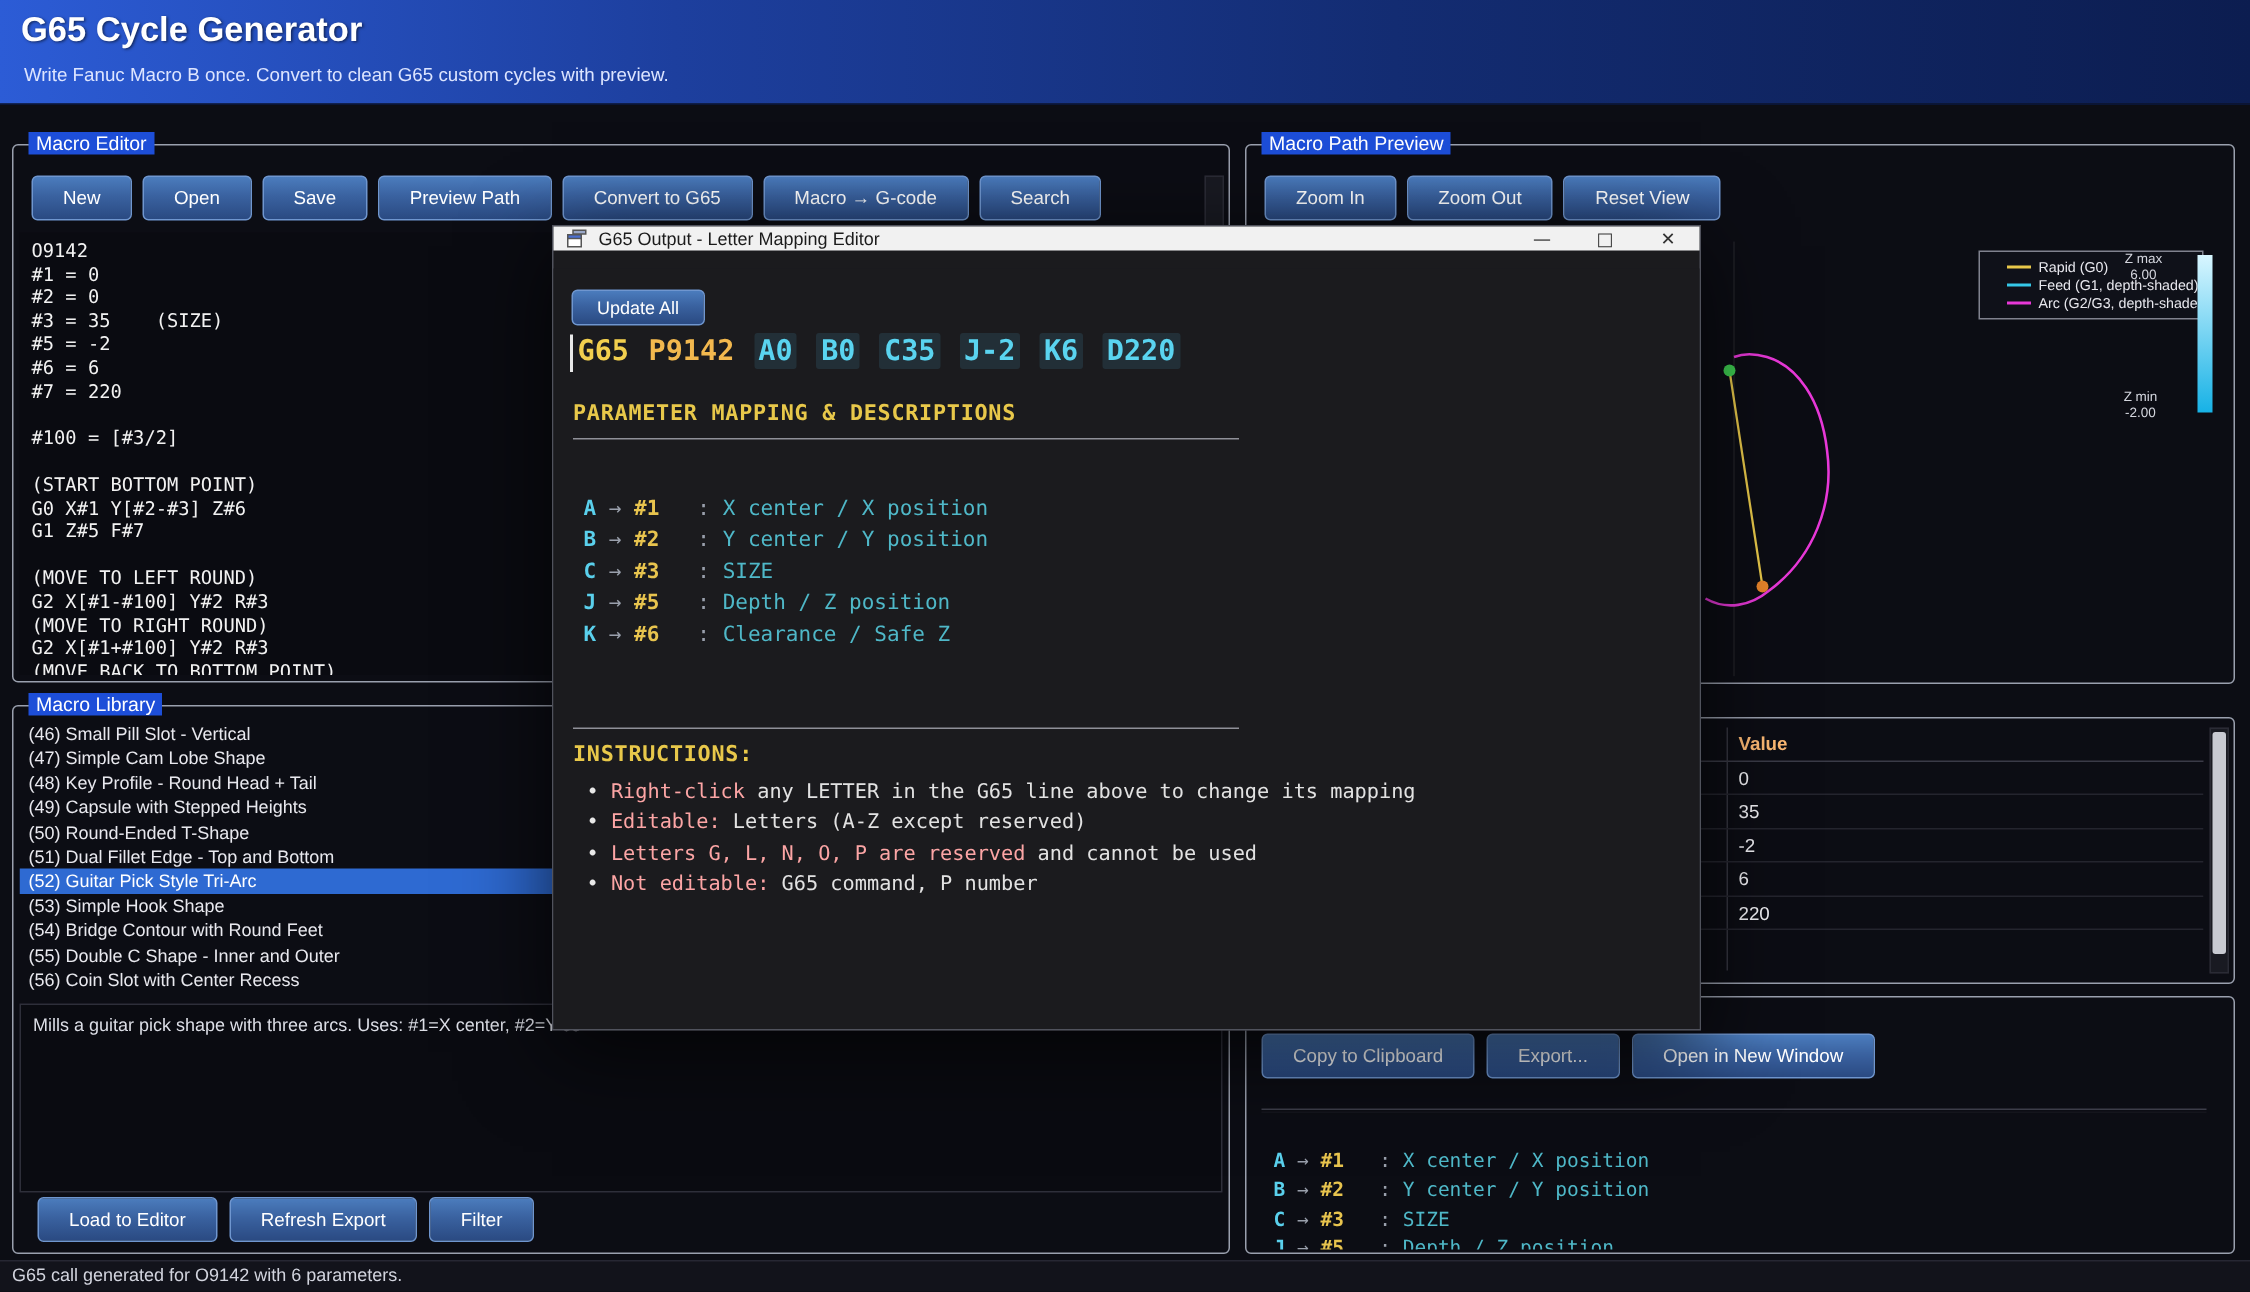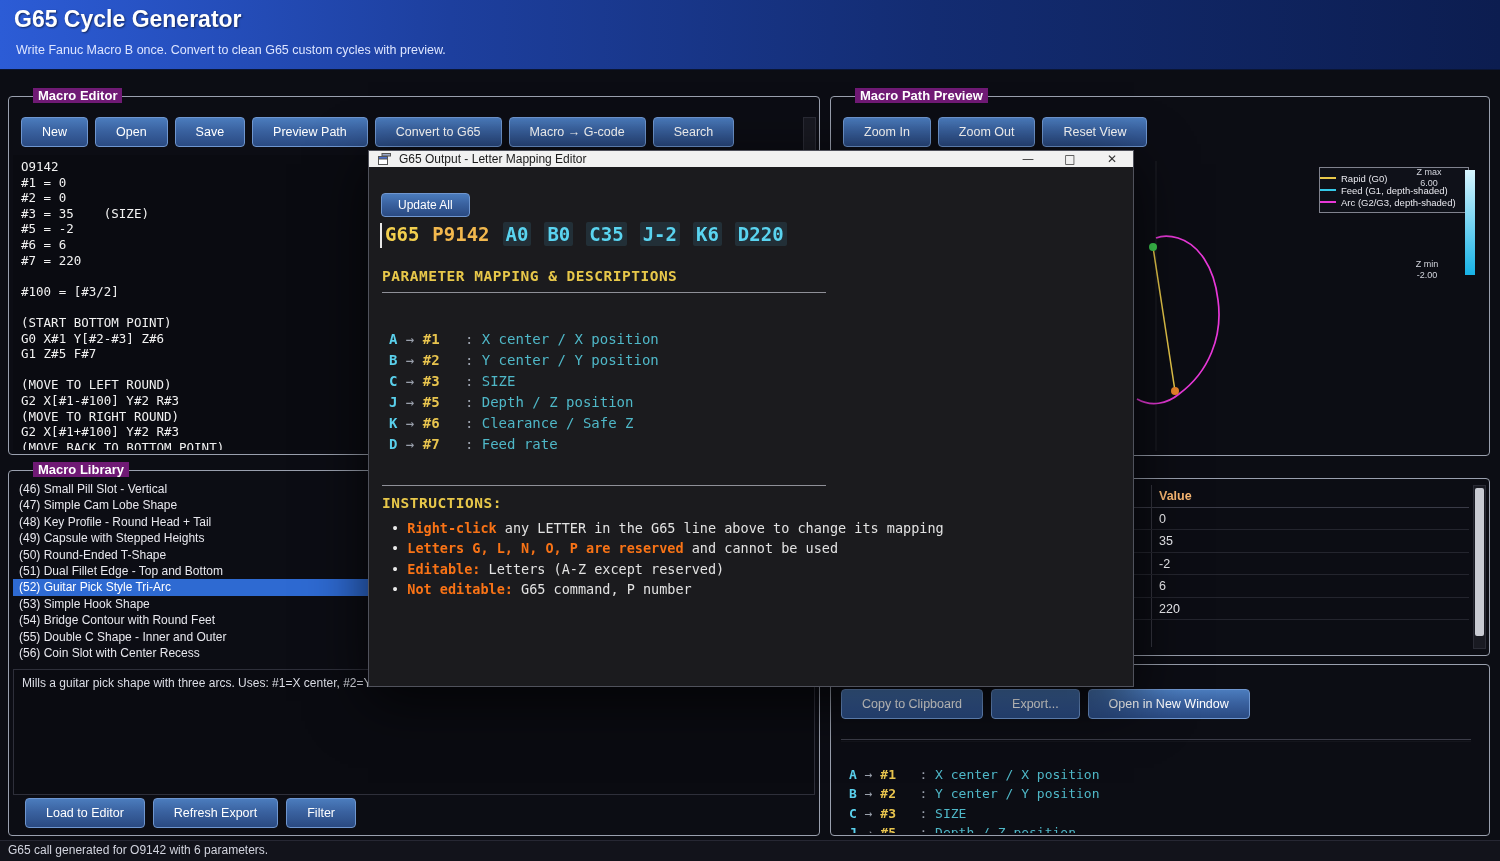--- a/index.html
+++ b/index.html
@@ -11,22 +11,22 @@
   
   .header { position:absolute; left:0; top:0; width:1500px; height:70px;
     background:linear-gradient(90deg,#2c5cd6 0%,#1d3f9e 30%,#132c72 62%,#0c1d50 100%);
     border-bottom:1px solid #0a1535;padding-left:47px; }
   .header-title { position:absolute; left:14px; top:6px; font-size:23px; font-weight:bold; color:#fff;
     text-shadow:1px 1px 2px rgba(0,0,0,.55); }
   .header-subtitle { position:absolute; left:16px; top:43px; font-size:12.5px; color:#dde5ff; }
 
   
   .group { position:absolute; border:1px solid #9aa0ae; border-radius:4px; background:#0c0d14; }
-  .group-label { position:absolute; top:-9px; left:10px; background:#701a75; padding:0 5px;
-    font-size:13px; font-weight:bold; color:#fff; white-space:nowrap;margin-left:14px; }
+  .group-label { position:absolute; top:-9px; left:10px; background:#1d4ed8; padding:0 5px;
+    font-size:13px; font-weight:normal; color:#fff; white-space:nowrap; }
 
   #group-editor  { left:8px;   top:96px;  width:812px; height:359px; }
   #group-library { left:8px;   top:470px; width:812px; height:366px; }
   #group-preview { left:830px; top:96px;  width:660px; height:360px; }
   #group-params  { left:830px; top:478px; width:660px; height:178px; }
   #group-output  { left:830px; top:664px; width:660px; height:172px; }
 
   
   .btn { display:inline-flex; align-items:center; justify-content:center; height:30px; padding:0 20px;
     background:linear-gradient(180deg,#4b7cbd 0%,#3a62a0 45%,#2a4a82 100%);
@@ -40,21 +40,21 @@
   #code-pre { margin:0; padding:4px 8px; font-family:"DejaVu Sans Mono",monospace;
     font-size:12.5px; line-height:15.6px; color:#f2f2f2; }
   .v-scroll { position:absolute; width:13px; background:#191a22; border:1px solid #2a2b35; }
   #editor-scroll { right:3px; top:20px; bottom:4px; }
   .v-thumb { position:absolute; left:1px; right:1px; background:#e2e3e8; border-radius:2px; }
   #editor-thumb { top:36px; height:58px; }
 
   
   #plot { position:absolute; left:6px; top:58px; width:646px; height:296px; }
   .legend { position:absolute; left:488px; top:70px; width:150px; background:rgba(16,17,26,.92);
-    border:1px solid #80828e; padding:4px 0; }
+    border:1px solid #80828e; padding:4px 18px; }
   .legend-row { display:flex; align-items:center; gap:5px; height:12px; }
   .legend-swatch { width:16px; height:2px; flex:0 0 16px; }
   .legend-label { font-size:9.5px; color:#e8e8ee; white-space:nowrap; }
   .z-label { position:absolute; width:48px; text-align:center; font-size:9px; color:#d4d6de; line-height:11px; }
   #z-max { left:574px; top:70px; }
   #z-min { left:572px; top:162px; }
   .colorbar { position:absolute; left:634px; top:73px; width:10px; height:105px; }
 
   
   .lib-list { position:absolute; left:4px; top:10px; right:4px; height:182px; overflow:hidden; }
@@ -112,21 +112,21 @@
   .dlg-section { position:absolute; left:13px; font-size:14.5px; font-weight:bold; color:#e8c84a; letter-spacing:.5px; white-space:nowrap; }
   #section1 { top:89px; }
   #instructions-title { top:316px; }
   .dlg-hr { position:absolute; left:13px; width:444px; height:0; border-top:1px solid #8f9098; }
   #hr1 { top:113px; }
   #hr2 { top:306px; }
   #dialog-mappings { position:absolute; left:20px; top:150px; font-size:14px; line-height:21px; }
   #instruction-list { position:absolute; left:22px; top:339px; font-size:13.5px; line-height:20.4px; }
   .instr-row { white-space:pre; font-family:"DejaVu Sans Mono",monospace; }
   .bullet { color:#e8e8e8; }
-  .instr-bold { color:#f97316; font-weight:bold;text-align:right; }
+  .instr-bold { color:#fca5a5; font-weight:normal;text-align:right; }
   .instr-rest { color:#e2e2e2; }
 
   
   #statusbar { position:absolute; left:0; top:840px; width:1500px; height:21px; background:#12131b;
     border-top:1px solid #262733; font-size:12px; color:#d2d4de; line-height:19px; padding-left:8px; }
 </style>
 </head>
 <body>
 
 <div class="header">
@@ -299,28 +299,27 @@
     <div class="caret"></div>
     <div id="g65-line"><span class="tok-cmd">G65</span><span class="tok-p">P9142</span><span class="tok-param">A0</span><span class="tok-param">B0</span><span class="tok-param">C35</span><span class="tok-param">J-2</span><span class="tok-param">K6</span><span class="tok-param">D220</span></div>
     <div class="dlg-section" id="section1">PARAMETER MAPPING &amp; DESCRIPTIONS</div>
     <div class="dlg-hr" id="hr1"></div>
     <div id="dialog-mappings">
         <div class="map-row"><span class="m-letter">A</span><span class="m-arrow"> → </span><span class="m-var">#1</span><span class="m-colon">   : </span><span class="m-desc">X center / X position</span></div>
         <div class="map-row"><span class="m-letter">B</span><span class="m-arrow"> → </span><span class="m-var">#2</span><span class="m-colon">   : </span><span class="m-desc">Y center / Y position</span></div>
         <div class="map-row"><span class="m-letter">C</span><span class="m-arrow"> → </span><span class="m-var">#3</span><span class="m-colon">   : </span><span class="m-desc">SIZE</span></div>
         <div class="map-row"><span class="m-letter">J</span><span class="m-arrow"> → </span><span class="m-var">#5</span><span class="m-colon">   : </span><span class="m-desc">Depth / Z position</span></div>
         <div class="map-row"><span class="m-letter">K</span><span class="m-arrow"> → </span><span class="m-var">#6</span><span class="m-colon">   : </span><span class="m-desc">Clearance / Safe Z</span></div>
-        <div class="map-row"><span class="m-letter">D</span><span class="m-arrow"> → </span><span class="m-var">#7</span><span class="m-colon">   : </span><span class="m-desc">Feed rate</span></div>
       </div>
     <div class="dlg-hr" id="hr2"></div>
     <div class="dlg-section" id="instructions-title">INSTRUCTIONS:</div>
     <div id="instruction-list">
         <div class="instr-row"><span class="bullet">• </span><span class="instr-bold">Right-click</span><span class="instr-rest"> any LETTER in the G65 line above to change its mapping</span></div>
+        <div class="instr-row"><span class="bullet">• </span><span class="instr-bold">Editable:</span><span class="instr-rest"> Letters (A-Z except reserved)</span></div>
         <div class="instr-row"><span class="bullet">• </span><span class="instr-bold">Letters G, L, N, O, P are reserved</span><span class="instr-rest"> and cannot be used</span></div>
-        <div class="instr-row"><span class="bullet">• </span><span class="instr-bold">Editable:</span><span class="instr-rest"> Letters (A-Z except reserved)</span></div>
         <div class="instr-row"><span class="bullet">• </span><span class="instr-bold">Not editable:</span><span class="instr-rest"> G65 command, P number</span></div>
       </div>
   </div>
 </div>
 
 <div id="statusbar">
   <span>G65 call generated for O9142 with 6 parameters.</span>
 </div>
 
 </body></html>

